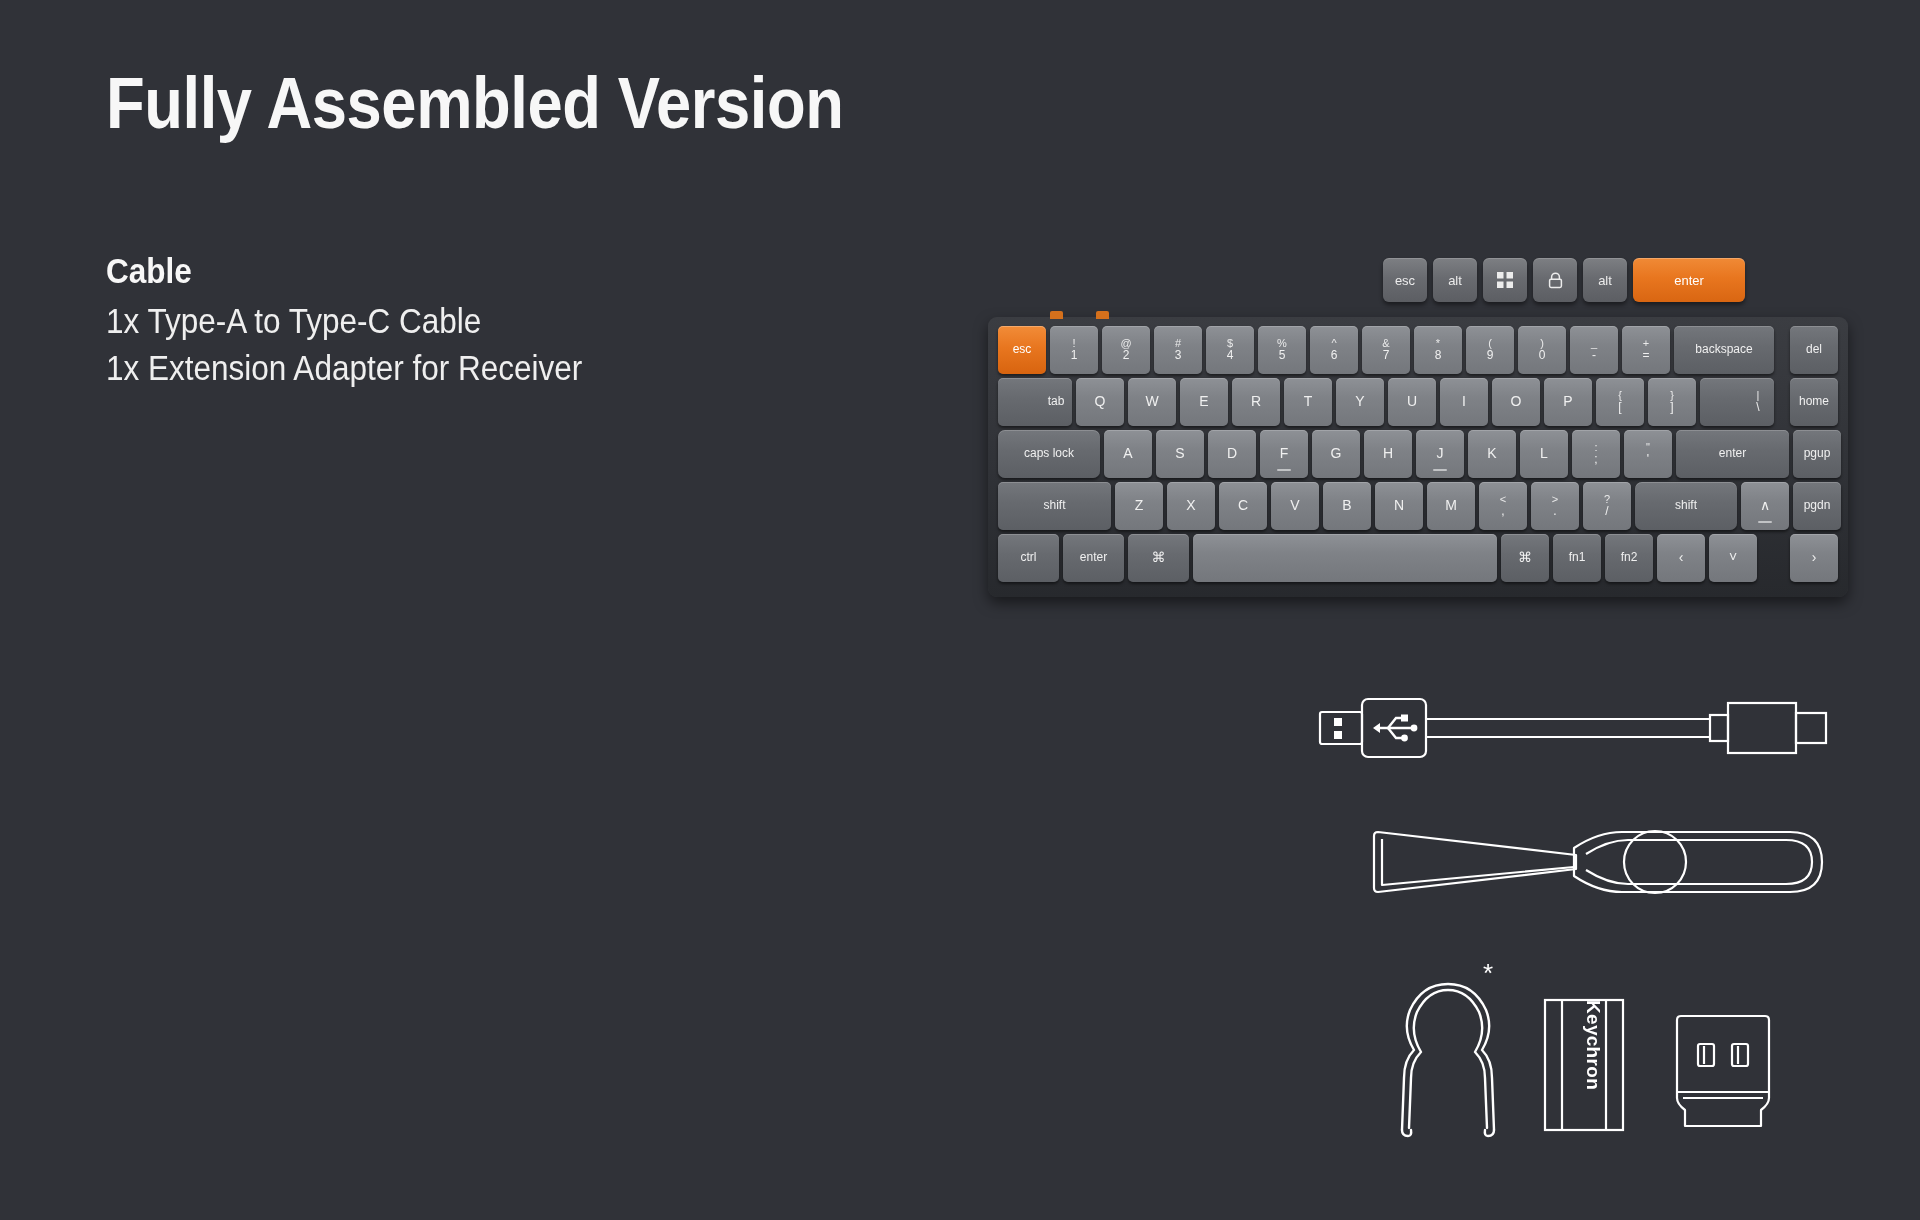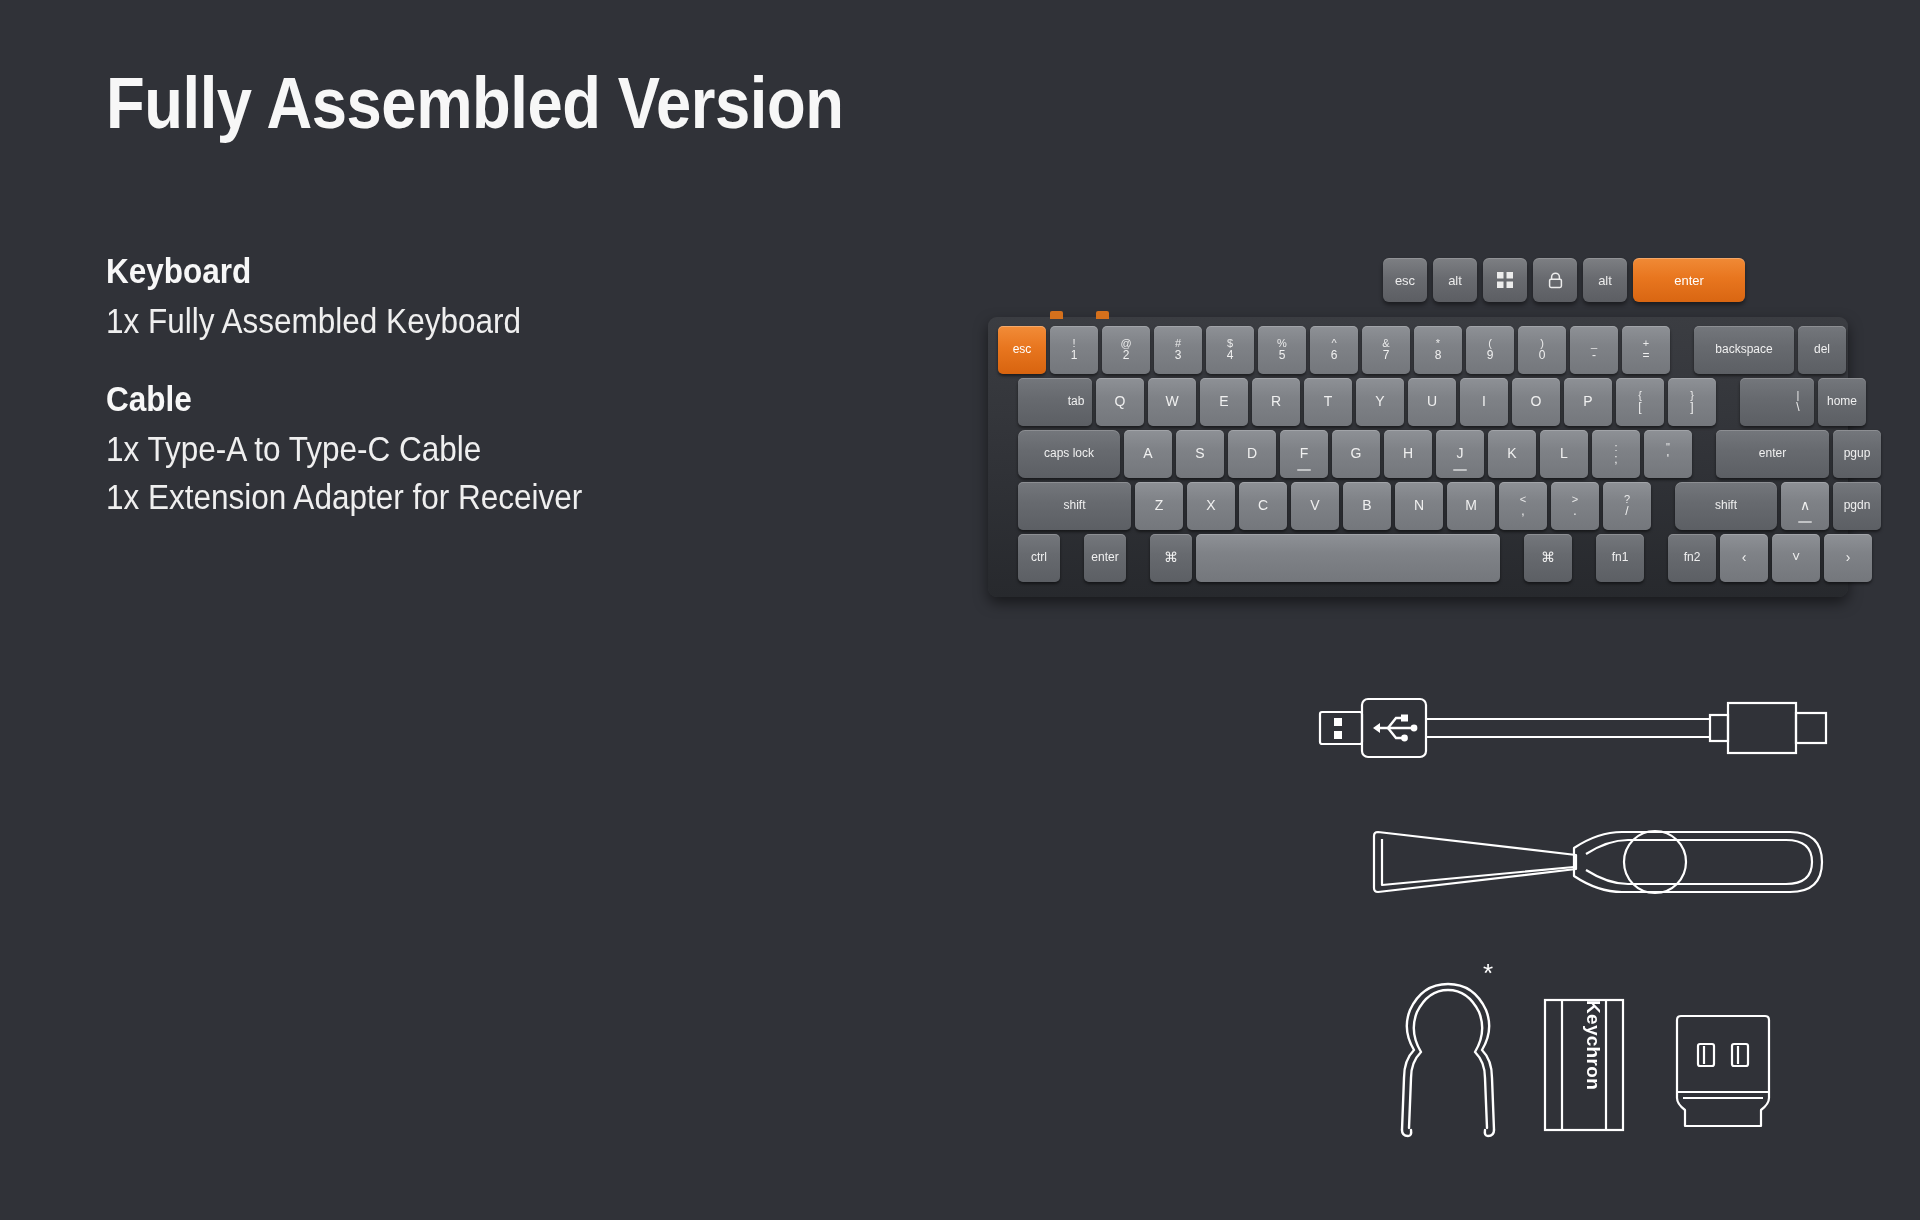--- a/index.html
+++ b/index.html
@@ -136,21 +136,20 @@
     align-items: center;
     justify-content: center;
     color: #f0f0f0;
     font-size: 12px;
     line-height: 1.12;
     overflow: hidden;
   }
 
   .key.mod {
     background: linear-gradient(180deg, #74777c 0%, #676a6f 42%, #5c5f64 100%);
-    margin-left: 20px;
   }
 
   .key.accent {
     background: linear-gradient(180deg, #f28c38 0%, #e8761f 45%, #d8640f 100%);
     box-shadow: 0 2px 3px rgba(0,0,0,0.5), inset 0 1px 0 rgba(255,255,255,0.26);
     color: #fff;
   }
 
   .key .top { font-size: 11px; opacity: 0.95; }
   .key .bot { font-size: 12px; }
@@ -163,21 +162,21 @@
     bottom: 7px;
     left: 50%;
     transform: translateX(-50%);
     width: 14px;
     height: 2px;
     border-radius: 1px;
     background: rgba(255,255,255,0.55);
   }
 
   
-  .w125 { width: 42px; }
+  .w125 { width: 61px; }
   .w150 { width: 74px; padding-left: 42px; }
   .w175 { width: 102px; border-radius: 7px; }
   .w200 { width: 100px; }
   .w225 { width: 113px; }
   .w600 { width: 304px; }
 
   
   .art { position: absolute; }
   .art svg { display: block; }
 
@@ -207,24 +206,20 @@
     line-height: 1;
   }
 </style>
 </head>
 <body>
 
 <div class="page-title">Fully Assembled Version</div>
 
 <div class="sections">
 
-  <div class="section">
-    <div class="section-head">Keyboard</div>
-    <div class="section-line">1x Fully Assembled Keyboard</div>
-  </div>
 
   <div class="section">
     <div class="section-head">Cable</div>
     <div class="section-line">1x Type-A to Type-C Cable</div>
     <div class="section-line">1x Extension Adapter for Receiver</div>
   </div>
 
 
 
 </div>

